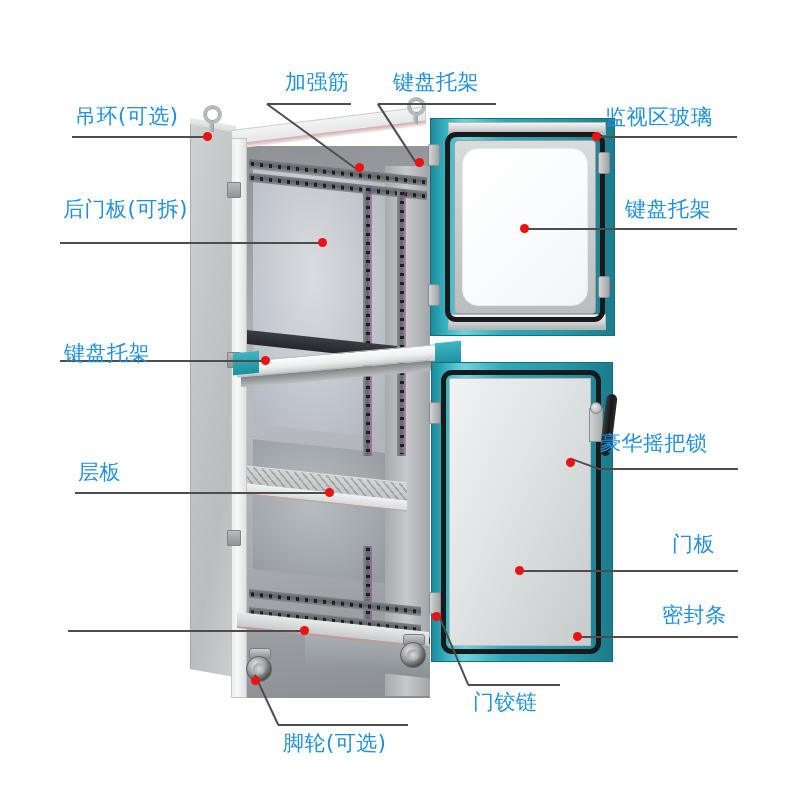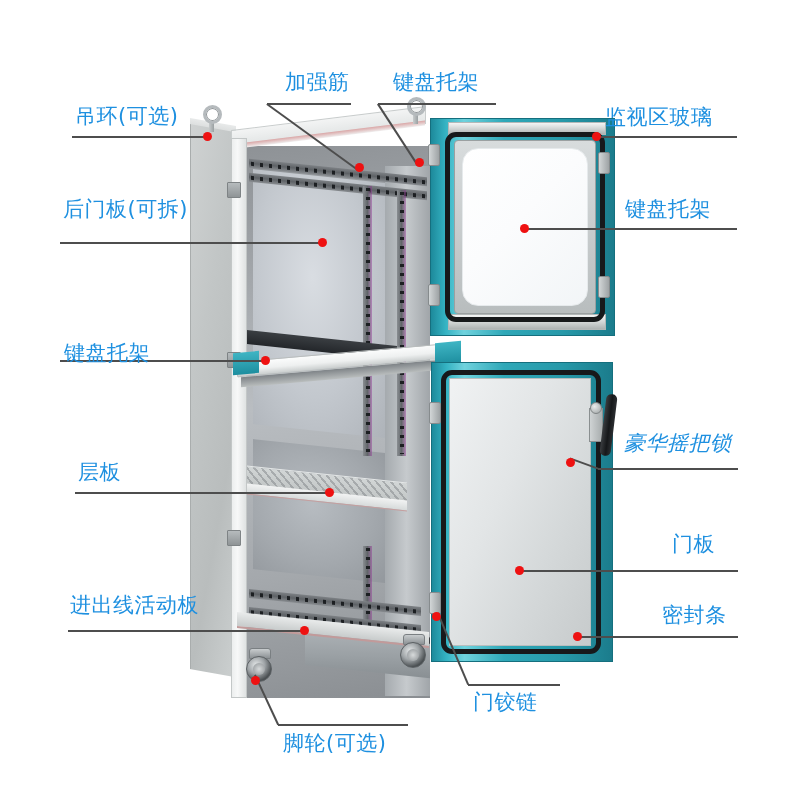--- a/index.html
+++ b/index.html
@@ -496,34 +496,33 @@
   <div class="dot" style="left:318px; top:238px;"></div>
 
   <div class="label" style="left:625px; top:199px;">键盘托架</div>
   <div class="lline" style="left:525px; top:228px; width:212px;"></div>
   <div class="dot" style="left:520px; top:224px;"></div>
 
   <div class="label" style="left:64px; top:343px;">键盘托架</div>
   <div class="lline" style="left:60px; top:360px; width:205px;"></div>
   <div class="dot" style="left:261px; top:356px;"></div>
 
-  <div class="label" style="left:624px; top:433px;font-style:italic;">豪华摇把锁</div>
+  <div class="label" style="left:600px; top:433px;">豪华摇把锁</div>
   <div class="lline" style="left:598px; top:468px; width:140px;"></div>
   <div class="ldiag" style="left:598px; top:468px; width:30px; transform:rotate(-160deg);"></div>
   <div class="dot" style="left:566px; top:458px;"></div>
 
   <div class="label" style="left:78px; top:462px;">层板</div>
   <div class="lline" style="left:75px; top:492px; width:255px;"></div>
   <div class="dot" style="left:325px; top:488px;"></div>
 
   <div class="label" style="left:672px; top:534px;">门板</div>
   <div class="lline" style="left:520px; top:570px; width:218px;"></div>
   <div class="dot" style="left:515px; top:566px;"></div>
 
-  <div class="label" style="left:70px; top:595px;">进出线活动板</div>
   <div class="lline" style="left:68px; top:630px; width:236px;"></div>
   <div class="dot" style="left:300px; top:626px;"></div>
 
   <div class="label" style="left:662px; top:605px;">密封条</div>
   <div class="lline" style="left:578px; top:636px; width:160px;"></div>
   <div class="dot" style="left:573px; top:632px;"></div>
 
   <div class="label" style="left:473px; top:692px;">门铰链</div>
   <div class="lline" style="left:468px; top:684px; width:92px;"></div>
   <div class="ldiag" style="left:468px; top:684px; width:78px; transform:rotate(-113deg);"></div>

